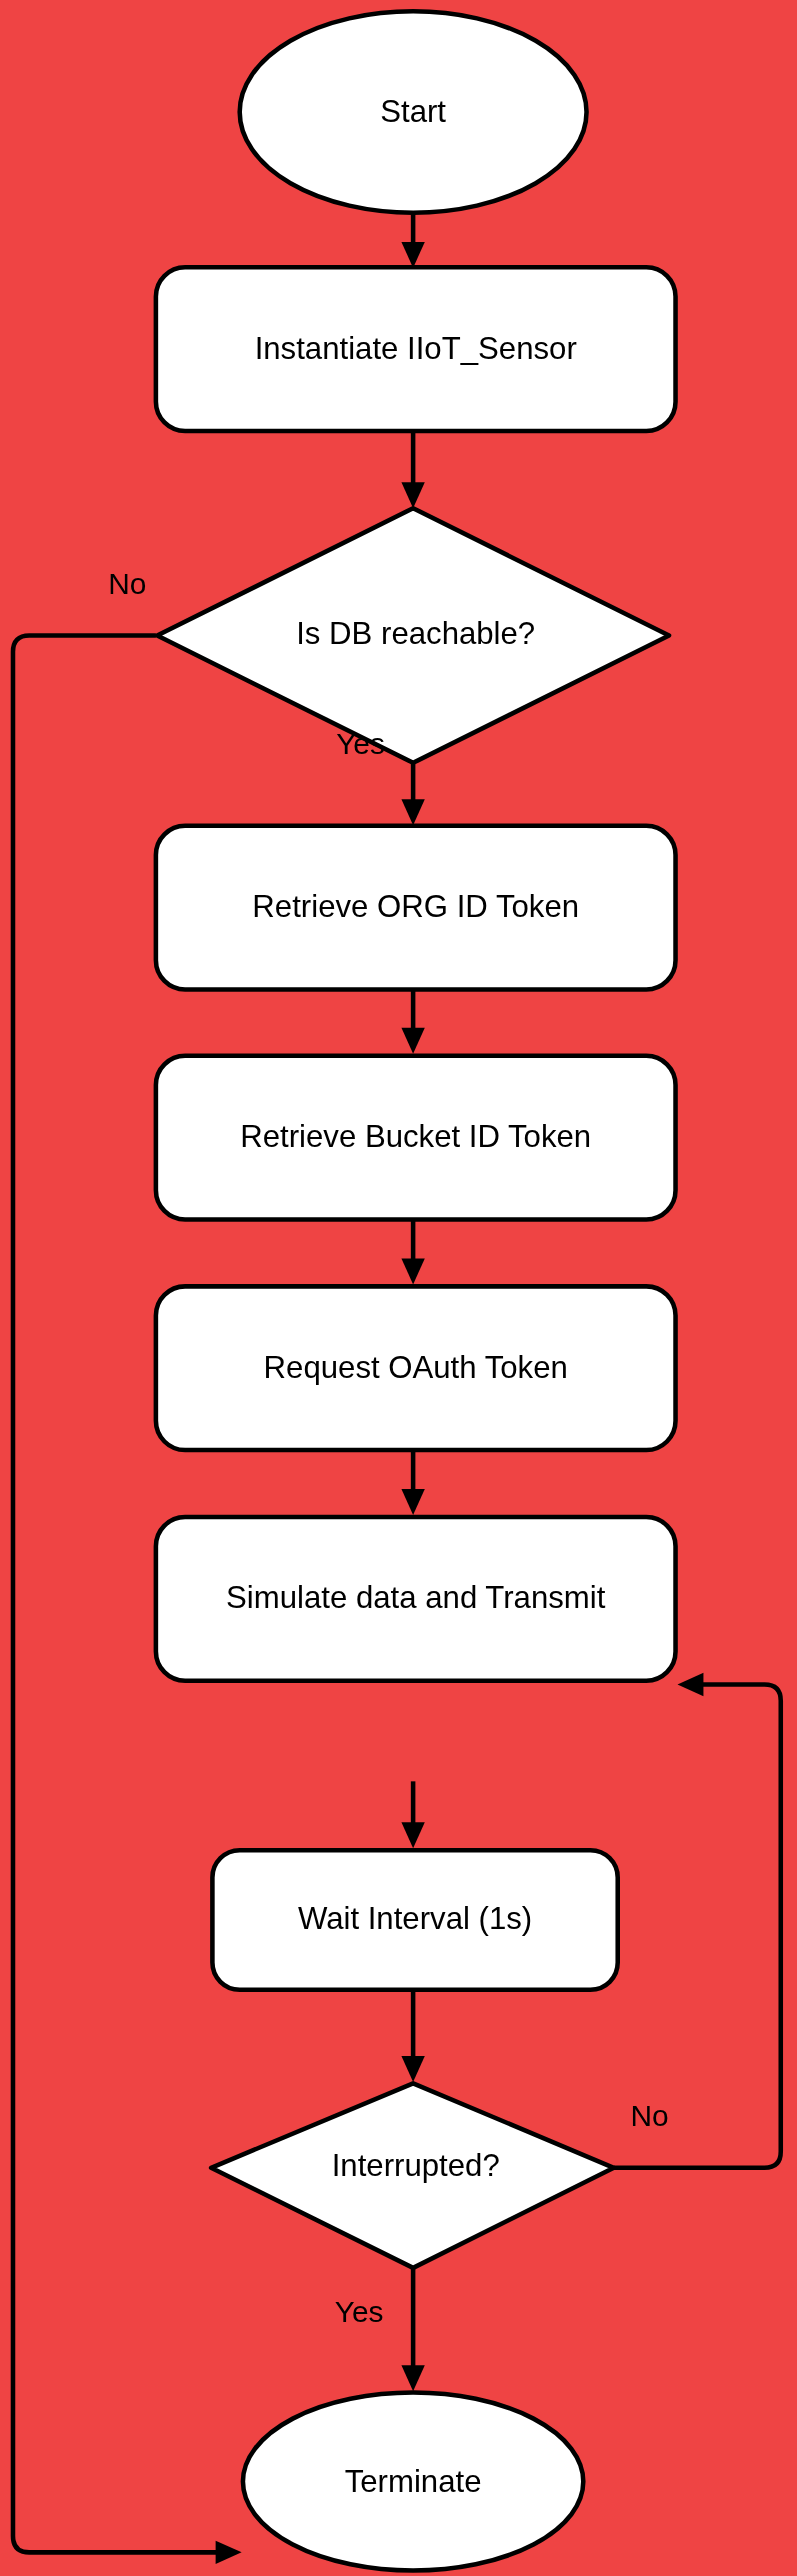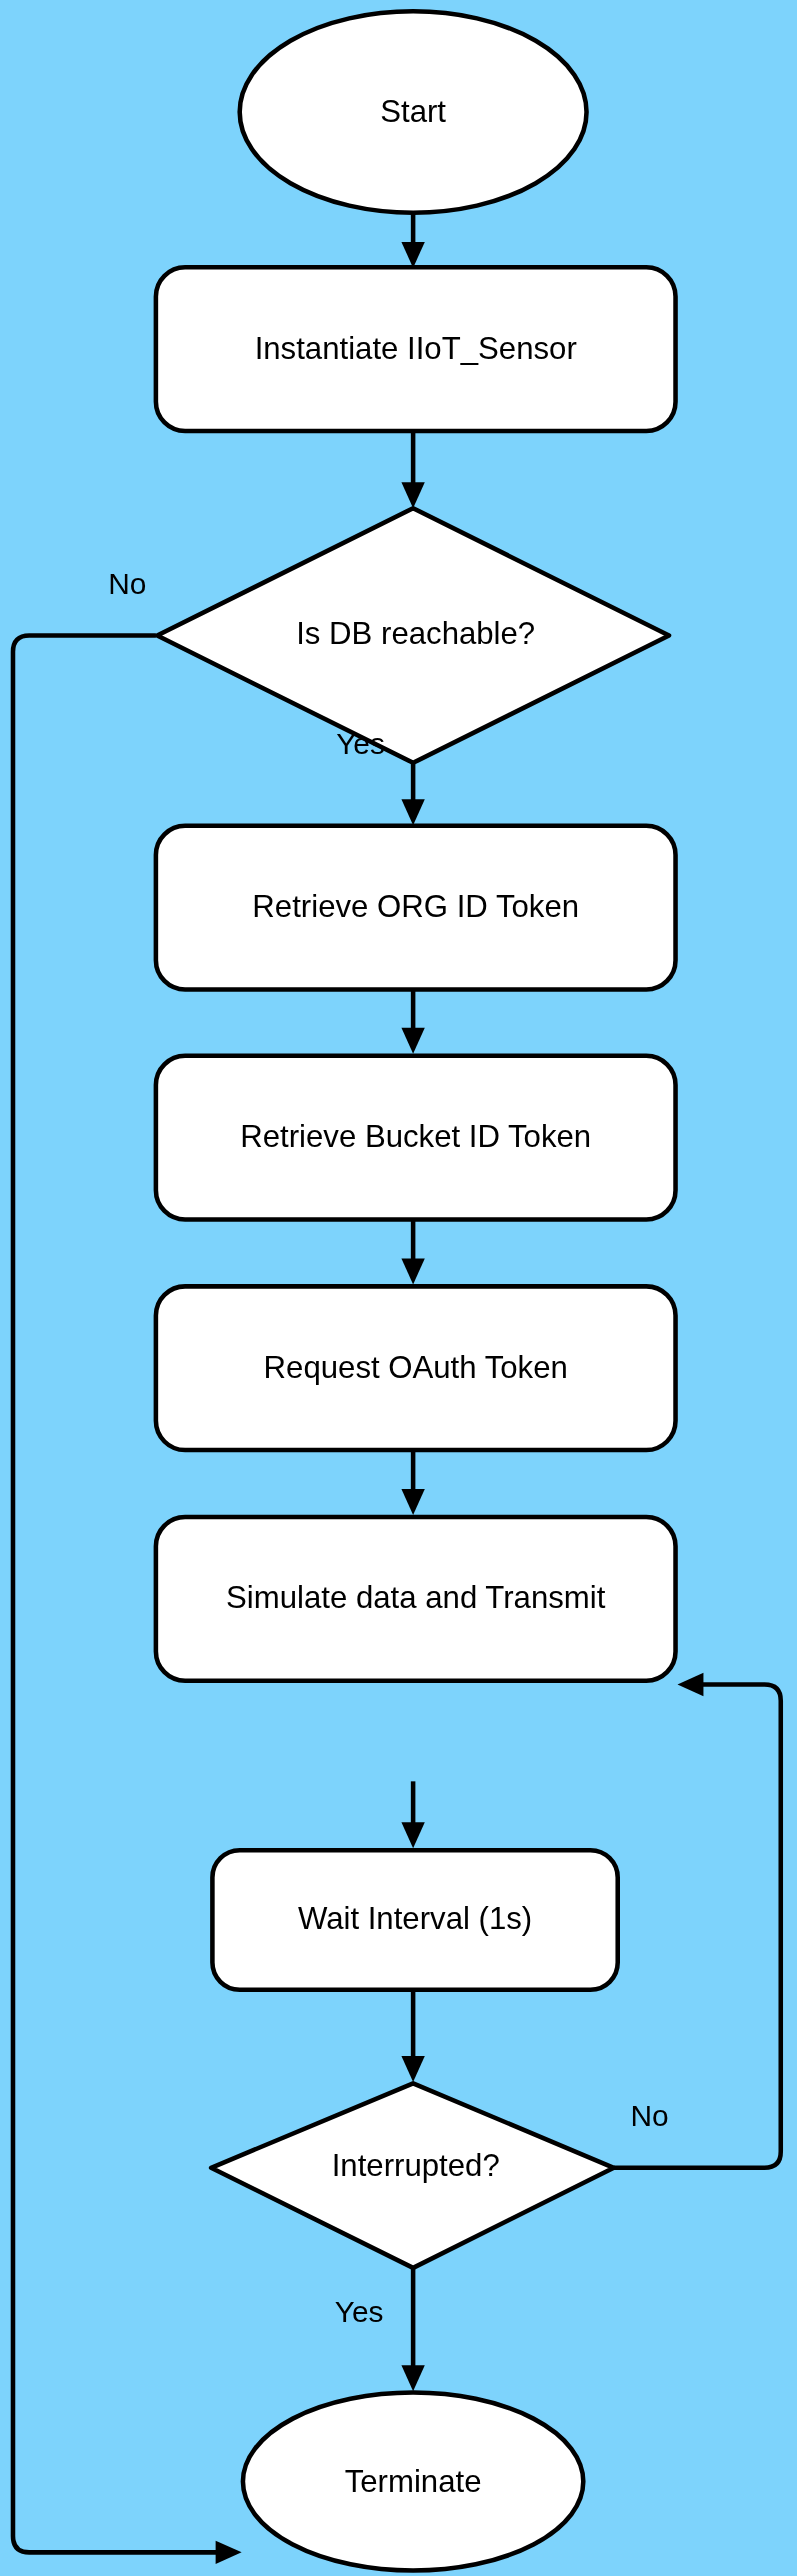--- a/index.html
+++ b/index.html
@@ -9,21 +9,21 @@
   }
   body {
     width: 797px;
     height: 2576px;
     font-family: "Liberation Sans", sans-serif;
   }
   #flowchart-root {
     position: relative;
     width: 797px;
     height: 2576px;
-    background: #7dd3fc;
+    background: #ef4444;
   }
   svg.flow {
     display: block;
     width: 797px;
     height: 2576px;
   }
   .shape {
     fill: #ffffff;
     stroke: #000000;
     stroke-width: 7;

